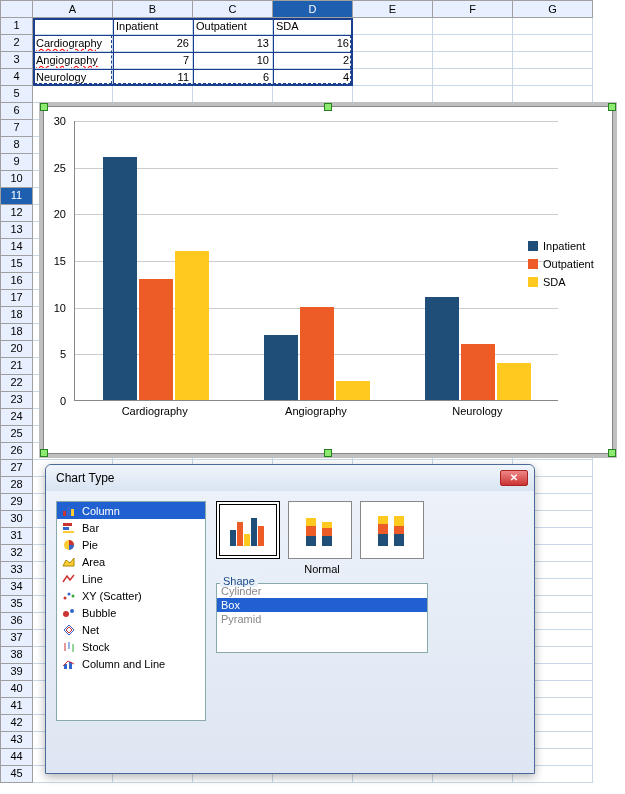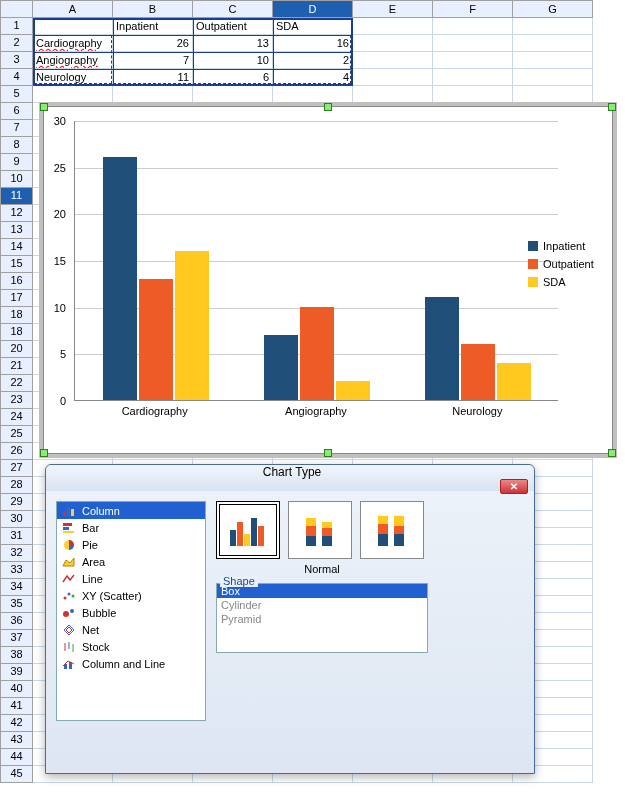--- a/index.html
+++ b/index.html
@@ -33,21 +33,21 @@
 .plot-area { position: absolute; top: 14px; left: 30px; width: 484px; height: 280px; border-left: 1px solid #888; border-bottom: 1px solid #888; }
 .gridline { position: absolute; left: 0; right: 0; border-top: 1px solid #ccc; }
 .bar { position: absolute; bottom: 0; }
 .x-label { position: absolute; top: 298px; font-size: 11px; text-align: center; }
 
 .legend { position: absolute; top: 130px; right: 12px; width: 72px; }
 .legend-item { display: flex; align-items: center; font-size: 11px; height: 18px; }
 .legend-sq { width: 10px; height: 10px; margin-right: 5px; }
 
 .dialog { position: absolute; top: 464px; left: 45px; width: 490px; height: 310px; background: linear-gradient(#eef3fa, #dde6f2); border: 1px solid #4a6a9a; border-radius: 6px 6px 0 0; box-shadow: 0 3px 10px rgba(0,0,0,0.3); }
-.dialog-title { height: 26px; display: flex; align-items: center; padding: 0 6px 0 10px; font-size: 12px; color: #000; background: linear-gradient(#f0f5fb, #d8e4f2); border-radius: 6px 6px 0 0; flex-direction: column; }
+.dialog-title { height: 26px; display: flex; align-items: center; padding: 0 6px 0 10px; font-size: 12px; color: #000; background: linear-gradient(#f0f5fb, #d8e4f2); border-radius: 6px 6px 0 0; }
 .dialog-close { margin-left: auto; width: 28px; height: 16px; background: linear-gradient(#e88, #c33); border: 1px solid #a22; border-radius: 2px; color: #fff; font-size: 10px; text-align: center; line-height: 13px; font-weight: bold; }
 .dialog-body { display: flex; padding: 10px; gap: 10px; }
 .type-list { width: 150px; height: 220px; background: #fff; border: 1px solid #8aa; overflow: hidden; }
 .type-item { display: flex; align-items: center; height: 17px; padding: 0 4px; font-size: 11px; gap: 6px; }
 .type-item.sel { background: #2060d0; color: #fff; }
 .type-icon { width: 15px; height: 13px; display: flex; align-items: center; justify-content: center; }
 
 .subtype-row { display: flex; gap: 8px; margin-bottom: 4px; }
 .subtype { width: 64px; height: 58px; background: #fff; border: 1px solid #888; display: flex; align-items: center; justify-content: center; }
 .subtype.sel { border: 4px double #000; }
@@ -728,22 +728,22 @@
                 <rect x="24" y="4" width="10" height="10" fill="#ffc920"></rect>
                 <rect x="24" y="14" width="10" height="8" fill="#ed5b26"></rect>
                 <rect x="24" y="22" width="10" height="12" fill="#1f4e79"></rect>
               </svg>
           </div>
         </div>
         <div class="subtype-label">Normal</div>
         <div class="shape-group">
           <span class="shape-label">Shape</span>
           <div class="shape-list">
+              <div class="shape-item">Cylinder</div>
               <div class="shape-item sel">Box</div>
-              <div class="shape-item">Cylinder</div>
               <div class="shape-item">Pyramid</div>
             </div>
         </div>
       </div>
     </div>
   </div>
 
 <div class="inner-line" style="left: 113px; top: 18px; width: 1px; height: 68px;"></div>
     <div class="inner-line" style="left: 193px; top: 18px; width: 1px; height: 68px;"></div>
     <div class="inner-line" style="left: 273px; top: 18px; width: 1px; height: 68px;"></div>

